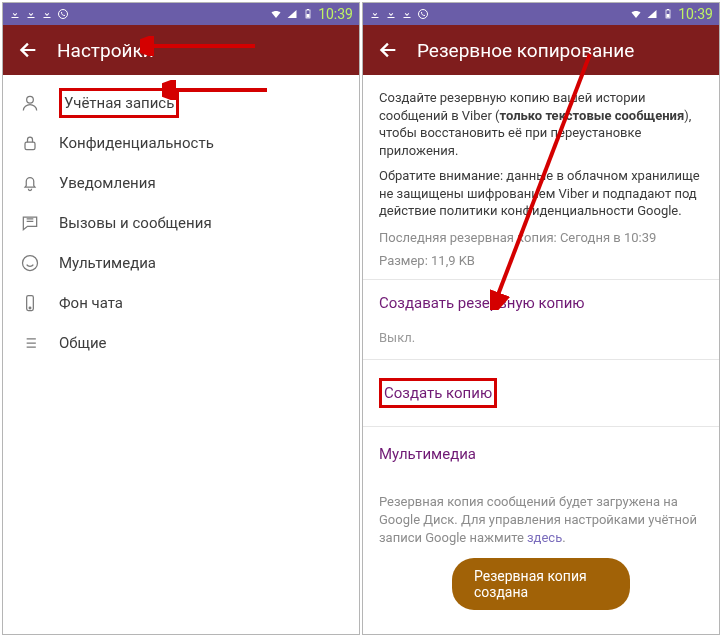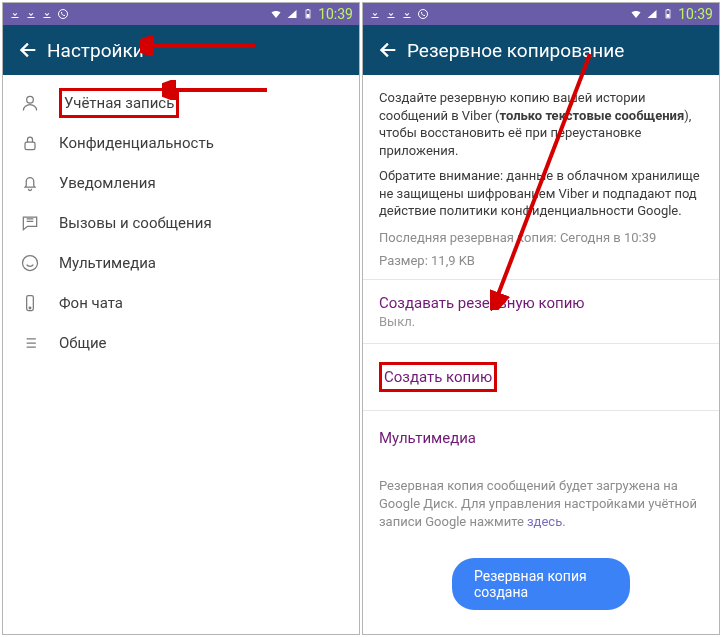--- a/index.html
+++ b/index.html
@@ -5,21 +5,21 @@
   html,body{margin:0;padding:0;background:#fff;font-family:Roboto,Arial,sans-serif;font-size:14px;color:#333}
   .canvas{position:relative;width:721px;height:637px;background:#fff}
   .phone{position:absolute;top:2px;width:356px;height:631px;background:#fff;border:1px solid #b5b5b5;overflow:hidden}
   .phone.left{left:2px}
   .phone.right{left:362px}
 
   .statusbar{height:22px;background:#6a5da8;display:flex;align-items:center;justify-content:space-between;color:#bef264;padding:0 6px;font-size:14px}
   .sb-left,.sb-right{display:flex;align-items:center;gap:4px}
   .sb-left svg,.sb-right svg{width:12px;height:12px;display:block}
 
-  .titlebar{height:50px;background:#0c4a6e;display:flex;align-items:center;gap:8px;padding:0 14px;color:#fff;font-size:19px}
+  .titlebar{height:50px;background:#7f1d1d;display:flex;align-items:center;gap:18px;padding:0 14px;color:#fff;font-size:19px}
   .back svg{width:22px;height:22px;display:block}
 
   .body{height:559px;overflow:hidden;position:relative}
 
   
   .setlist{padding:8px 0}
   .row{display:flex;align-items:center;height:40px;padding:0 16px;gap:18px;color:#4e4e4e}
   .row .ic{width:22px;display:flex;justify-content:center}
   .row .ic svg{width:20px;height:20px;stroke:#7a7a7a;fill:none;stroke-width:1.5}
   .row .lab{font-size:15px;color:#3d3d3d}
@@ -27,25 +27,25 @@
   .hl{border:3px solid #d40000;padding:0 2px;display:inline-flex;height:24px;align-items:center}
 
   
   .bpad{padding:14px 16px 8px}
   .para{font-size:13px;line-height:1.35;color:#3b3b3b;margin:0 0 8px}
   .para b{font-weight:700}
   .meta{font-size:13px;color:#8c8c8c;line-height:1.5;margin:4px 0 0}
   .sect{border-top:1px solid #e6e6e6;padding:14px 16px}
   .sect.tall{padding:18px 16px}
   .sect .ti{font-size:15px;color:#701a75}
-  .sect .sub{font-size:13px;color:#9a9a9a;margin-top:2px}
+  .sect .sub{font-size:13px;color:#9a9a9a;margin-top:18px}
   .info{font-size:13px;color:#8c8c8c;line-height:1.4;padding:12px 16px 0}
   .link{color:#7a6cbc}
 
-  .snack{position:absolute;left:50%;transform:translateX(-50%);bottom:24px;background:#3b82f6;color:#fff;padding:10px 22px;border-radius:22px;font-size:14px}
+  .snack{position:absolute;left:50%;transform:translateX(-50%);bottom:24px;background:#a16207;color:#fff;padding:10px 22px;border-radius:22px;font-size:14px}
 
   
   .arrow{position:absolute;pointer-events:none}
   .arrow svg{display:block}
 </style>
 </head>
 <body>
 
 <div class="canvas">
 

